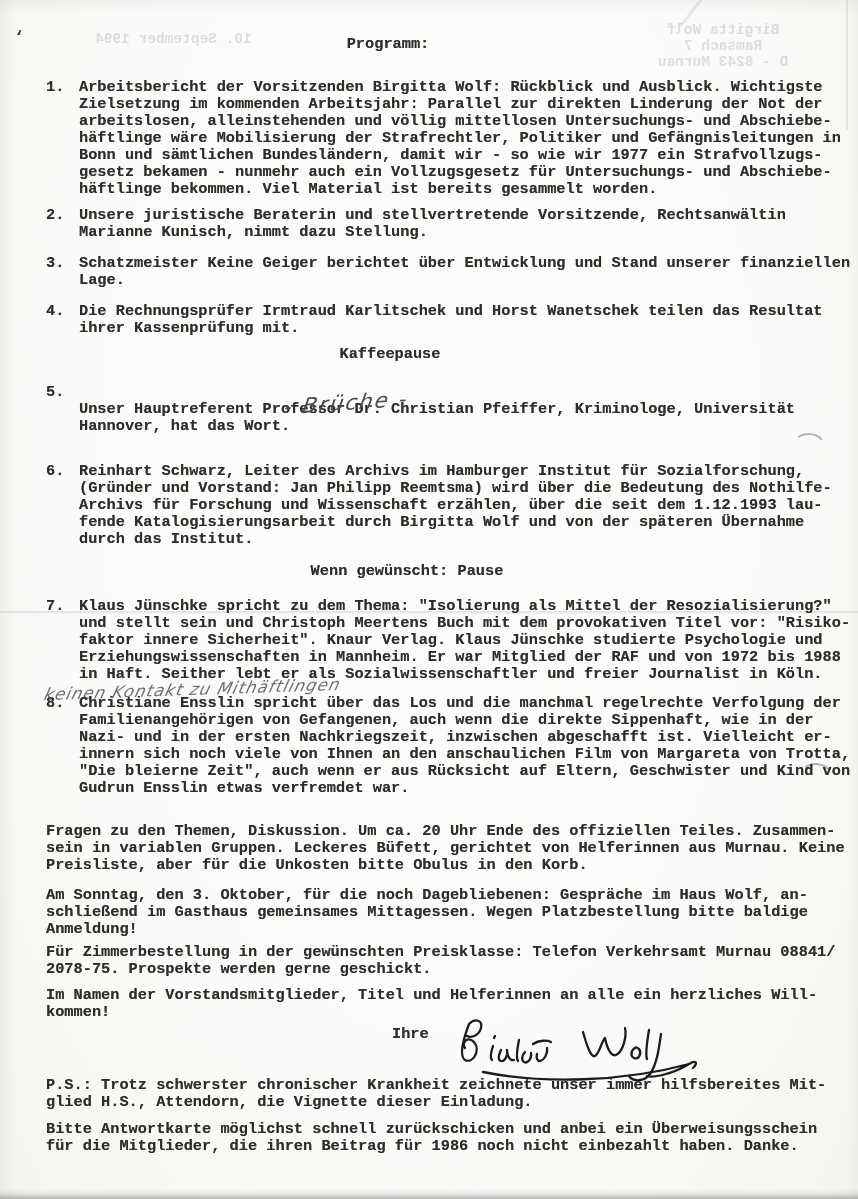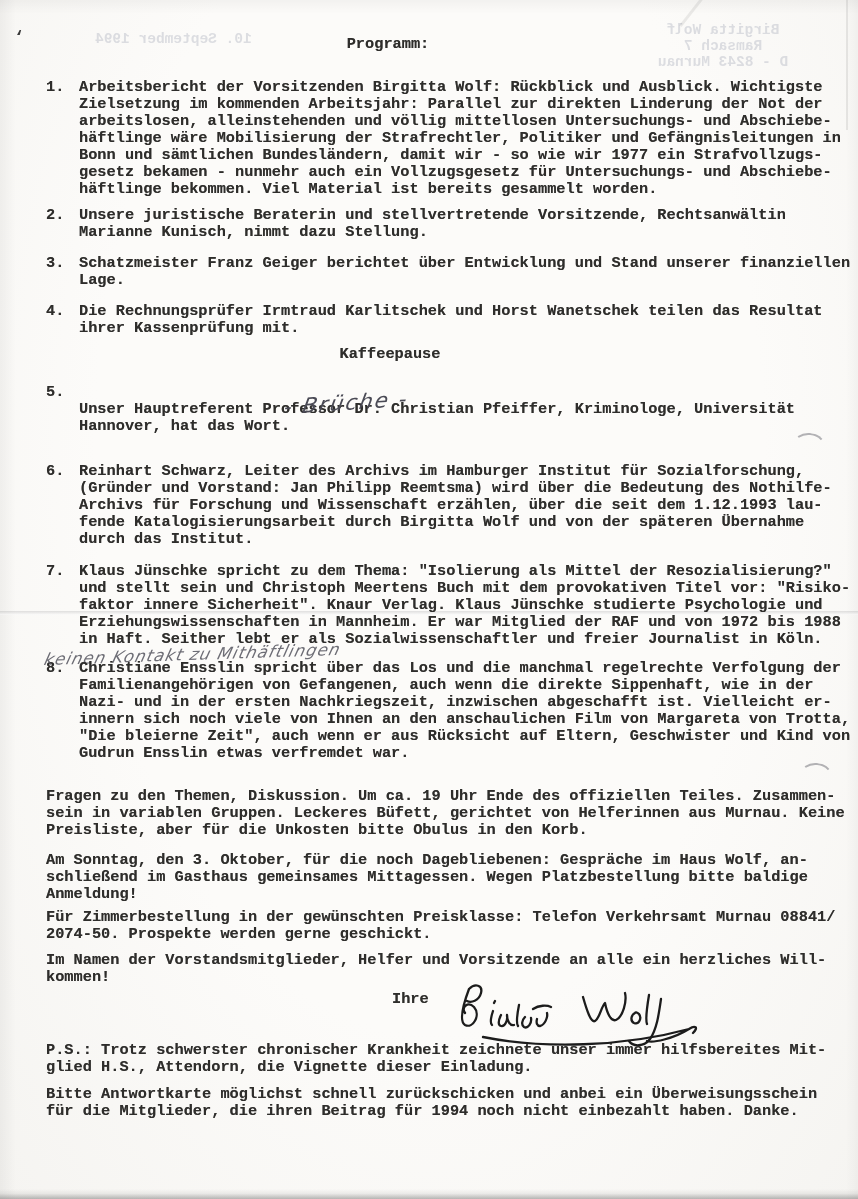--- a/index.html
+++ b/index.html
@@ -124,21 +124,21 @@
     </div>
 
     <div class="blk item" id="item2">
       <span class="num">2.</span>
       <div class="txt">Unsere juristische Beraterin und stellvertretende Vorsitzende, Rechtsanwältin
 Marianne Kunisch, nimmt dazu Stellung.</div>
     </div>
 
     <div class="blk item" id="item3">
       <span class="num">3.</span>
-      <div class="txt">Schatzmeister Franz Geiger berichtet über Entwicklung und Stand unserer finanziellen
+      <div class="txt">Schatzmeister Keine Geiger berichtet über Entwicklung und Stand unserer finanziellen
 Lage.</div>
     </div>
 
     <div class="blk item" id="item4">
       <span class="num">4.</span>
       <div class="txt">Die Rechnungsprüfer Irmtraud Karlitschek und Horst Wanetschek teilen das Resultat
 ihrer Kassenprüfung mit.</div>
     </div>
 
     <div class="blk heading" id="h-coffee">Kaffeepause</div>
@@ -154,20 +154,21 @@
 
     <div class="blk item" id="item6">
       <span class="num">6.</span>
       <div class="txt">Reinhart Schwarz, Leiter des Archivs im Hamburger Institut für Sozialforschung,
 (Gründer und Vorstand: Jan Philipp Reemtsma) wird über die Bedeutung des Nothilfe-
 Archivs für Forschung und Wissenschaft erzählen, über die seit dem 1.12.1993 lau-
 fende Katalogisierungsarbeit durch Birgitta Wolf und von der späteren Übernahme
 durch das Institut.</div>
     </div>
 
+    <div class="blk heading" id="h-pause">Wenn gewünscht: Pause</div>
 
     <div class="blk item" id="item7">
       <span class="num">7.</span>
       <div class="txt">Klaus Jünschke spricht zu dem Thema: "Isolierung als Mittel der Resozialisierung?"
 und stellt sein und Christoph Meertens Buch mit dem provokativen Titel vor: "Risiko-
 faktor innere Sicherheit". Knaur Verlag. Klaus Jünschke studierte Psychologie und
 Erziehungswissenschaften in Mannheim. Er war Mitglied der RAF und von 1972 bis 1988
 in Haft. Seither lebt er als Sozialwissenschaftler und freier Journalist in Köln.</div>
     </div>
 
@@ -175,32 +176,32 @@
       <span class="handwriting" id="hw-item8">keinen Kontakt zu Mithäftlingen</span>
       <span class="num">8.</span>
       <div class="txt">Christiane Ensslin spricht über das Los und die manchmal regelrechte Verfolgung der
 Familienangehörigen von Gefangenen, auch wenn die direkte Sippenhaft, wie in der
 Nazi- und in der ersten Nachkriegszeit, inzwischen abgeschafft ist. Vielleicht er-
 innern sich noch viele von Ihnen an den anschaulichen Film von Margareta von Trotta,
 "Die bleierne Zeit", auch wenn er aus Rücksicht auf Eltern, Geschwister und Kind von
 Gudrun Ensslin etwas verfremdet war.</div>
     </div>
 
-    <div class="blk para" id="p-discussion">Fragen zu den Themen, Diskussion. Um ca. 19 Uhr Ende des offiziellen Teiles. Zusammen-
+    <div class="blk para" id="p-discussion">Fragen zu den Themen, Diskussion. Um ca. 20 Uhr Ende des offiziellen Teiles. Zusammen-
 sein in variablen Gruppen. Leckeres Büfett, gerichtet von Helferinnen aus Murnau. Keine
 Preisliste, aber für die Unkosten bitte Obulus in den Korb.</div>
 
     <div class="blk para" id="p-sunday">Am Sonntag, den 3. Oktober, für die noch Dagebliebenen: Gespräche im Haus Wolf, an-
 schließend im Gasthaus gemeinsames Mittagessen. Wegen Platzbestellung bitte baldige
 Anmeldung!</div>
 
     <div class="blk para" id="p-rooms">Für Zimmerbestellung in der gewünschten Preisklasse: Telefon Verkehrsamt Murnau 08841/
-2074-50. Prospekte werden gerne geschickt.</div>
-
-    <div class="blk para" id="p-welcome">Im Namen der Vorstandsmitglieder, Helfer und Vorsitzende an alle ein herzliches Will-
+2078-75. Prospekte werden gerne geschickt.</div>
+
+    <div class="blk para" id="p-welcome">Im Namen der Vorstandsmitglieder, Titel und Helferinnen an alle ein herzliches Will-
 kommen!</div>
 
     <div class="blk" id="closing">
       <span>Ihre</span>
       <svg width="262" height="80" viewBox="0 0 262 80" aria-label="Birgitta Wolf">
         <g fill="none" stroke="#1c1c1c" stroke-width="2.3" stroke-linecap="round" stroke-linejoin="round">
           <path d="M16,14 C22,8 30,10 28,18 C26,26 18,28 14,26 M16,14 C10,30 6,46 12,50 C20,54 28,40 21,32 C15,26 8,32 12,38"></path>
           <path d="M40,36 C38,42 37,48 39,50 M41,28 L42,26"></path>
           <path d="M48,40 C45,46 45,50 48,51 C52,52 55,45 54,40 C54,46 57,51 61,50"></path>
           <path d="M66,30 C64,40 63,48 65,51"></path>
@@ -212,16 +213,16 @@
           <path d="M208,24 C206,38 204,54 197,64 C191,72 180,72 176,66"></path>
           <path d="M30,62 C90,74 170,72 236,54 C220,64 200,68 194,66 M236,54 C242,50 246,52 240,58"></path>
         </g>
       </svg>
     </div>
 
     <div class="blk para" id="ps">P.S.: Trotz schwerster chronischer Krankheit zeichnete unser immer hilfsbereites Mit-
 glied H.S., Attendorn, die Vignette dieser Einladung.</div>
 
     <div class="blk para" id="reply">Bitte Antwortkarte möglichst schnell zurückschicken und anbei ein Überweisungsschein
-für die Mitglieder, die ihren Beitrag für 1994 noch nicht einbezahlt haben. Danke.</div>
+für die Mitglieder, die ihren Beitrag für 1986 noch nicht einbezahlt haben. Danke.</div>
 
   </div>
 </div>
 
 </body></html>

